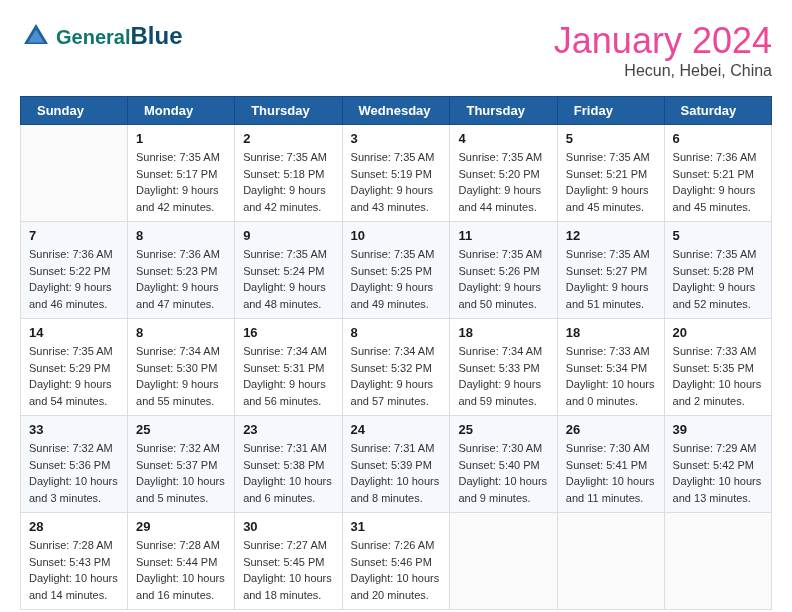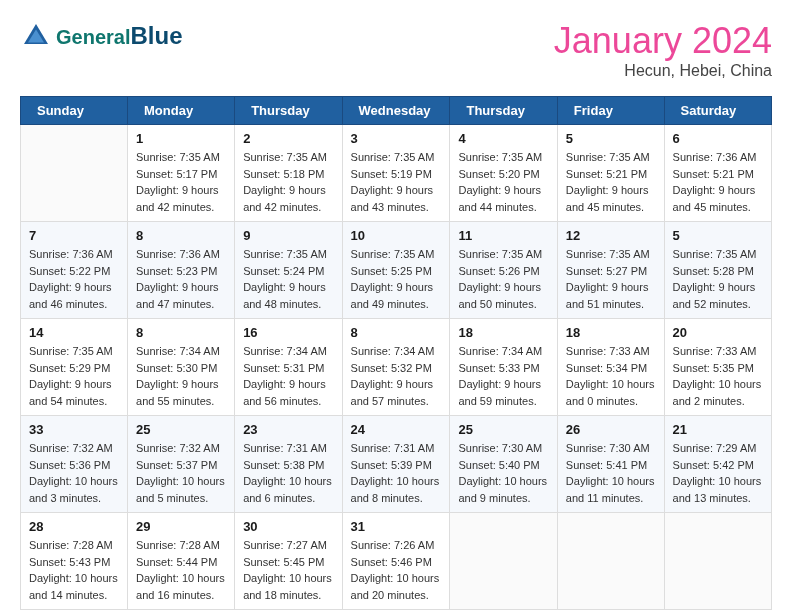--- a/index.html
+++ b/index.html
@@ -215,21 +215,21 @@
         </td>
         <td>
           <div class="day-number">25</div>
           <div class="day-info">Sunrise: 7:30 AM<br>Sunset: 5:40 PM<br>Daylight: 10 hours and 9 minutes.</div>
         </td>
         <td>
           <div class="day-number">26</div>
           <div class="day-info">Sunrise: 7:30 AM<br>Sunset: 5:41 PM<br>Daylight: 10 hours and 11 minutes.</div>
         </td>
         <td>
-          <div class="day-number">21</div>
+          <div class="day-number">39</div>
           <div class="day-info">Sunrise: 7:29 AM<br>Sunset: 5:42 PM<br>Daylight: 10 hours and 13 minutes.</div>
         </td>
       </tr>
       <tr>
         <td>
           <div class="day-number">28</div>
           <div class="day-info">Sunrise: 7:28 AM<br>Sunset: 5:43 PM<br>Daylight: 10 hours and 14 minutes.</div>
         </td>
         <td>
           <div class="day-number">29</div>

